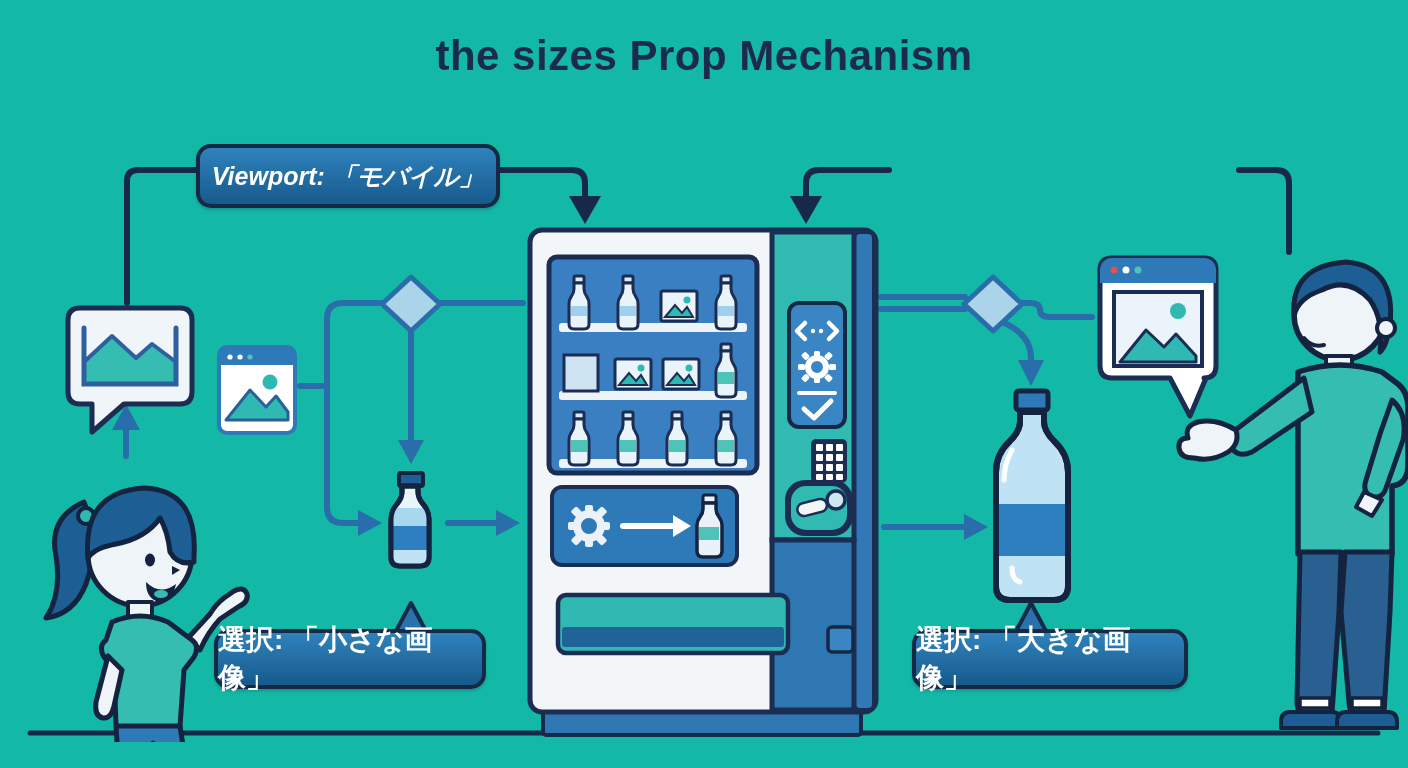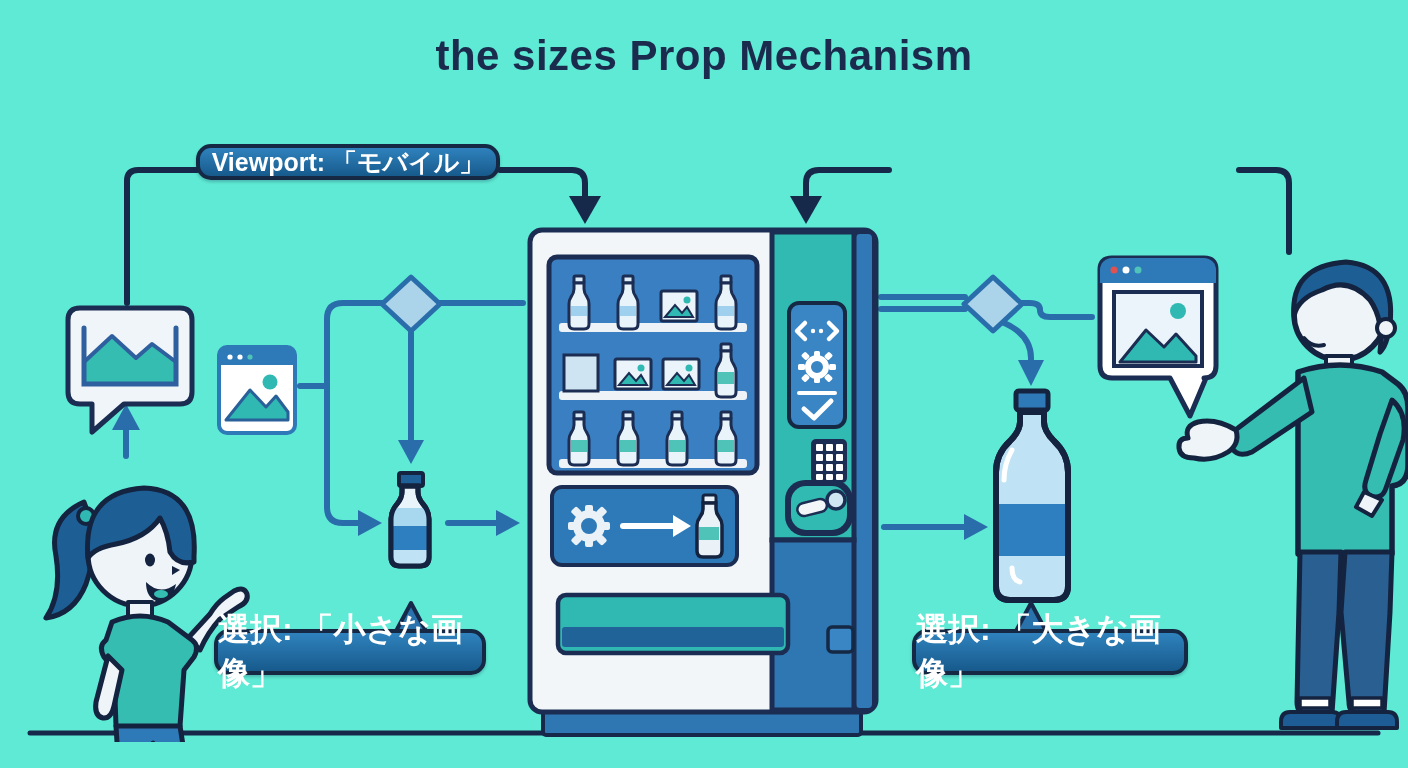--- a/index.html
+++ b/index.html
@@ -1,25 +1,25 @@
 <!DOCTYPE html>
 <html><head>
 <meta charset="utf-8">
 <style>
   html,body{margin:0;padding:0;background:#e8eaee;}
-  .stage{position:relative;width:1408px;height:768px;background:#5eead4;overflow:hidden;
+  .stage{position:relative;width:1408px;height:768px;background:#14b8a6;overflow:hidden;
          font-family:"Liberation Sans","DejaVu Sans",sans-serif;}
   .abs{position:absolute;}
   .title{top:32px;left:0;width:1408px;text-align:center;font-size:42px;font-weight:bold;
          color:#1a2b4d;letter-spacing:0.5px;}
   .pill{box-sizing:border-box;display:flex;align-items:center;justify-content:center;
         background:linear-gradient(#2f82bd,#175a8c);border:4px solid #152944;border-radius:15px;
         color:#ffffff;font-weight:bold;box-shadow:0 2px 3px rgba(20,40,70,.25);}
-  .pill-top{font-size:25px;height:36px;}
-  .pill-bottom{font-size:32px;height:46px;}
+  .pill-top{font-size:25px;height:64px;font-style:italic;}
+  .pill-bottom{font-size:28px;height:60px;}
   .tri{position:absolute;}
   svg{display:block;}
 </style>
 </head>
 <body>
 
 <div class="stage">
 
   <svg class="abs" style="left:0;top:0" width="1408" height="768">
     <g stroke="#16294a" stroke-width="6" fill="none" stroke-linecap="round">

